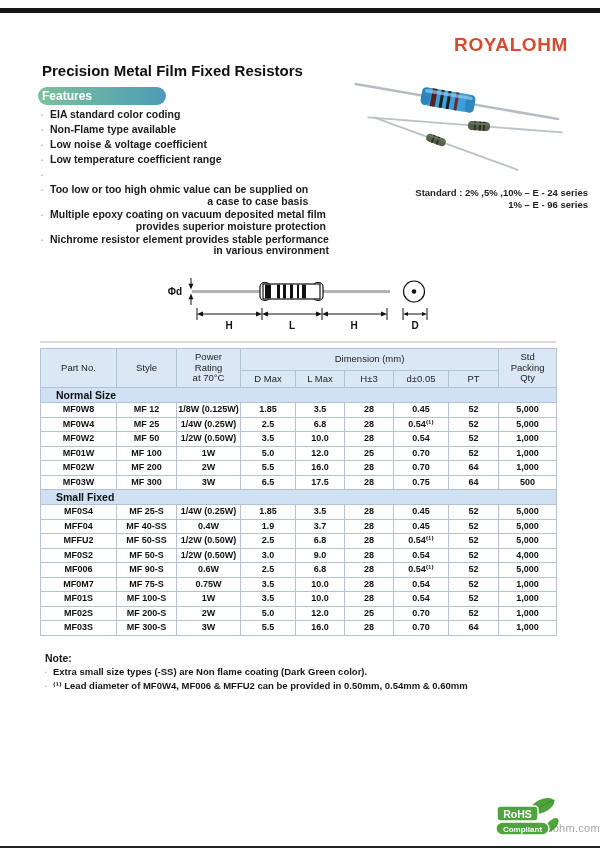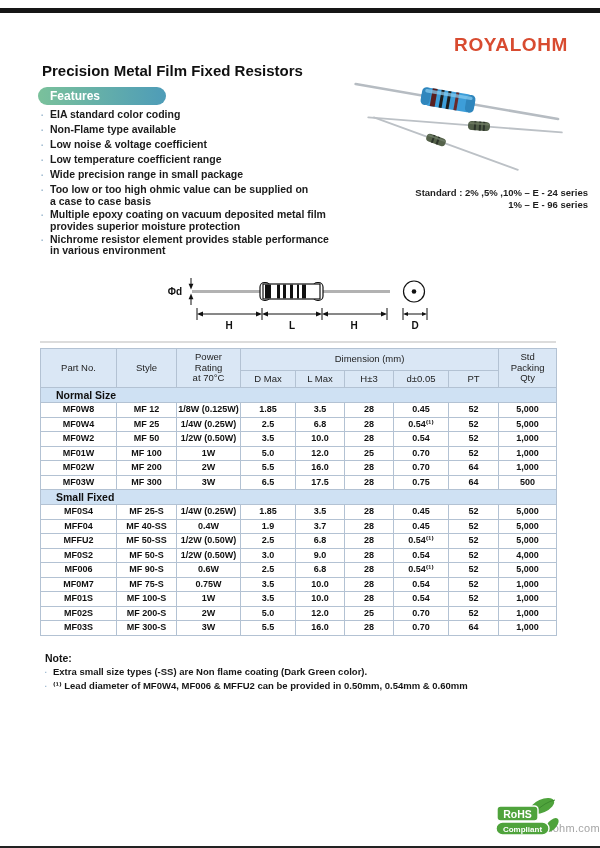--- a/index.html
+++ b/index.html
@@ -8,28 +8,28 @@
   .top-bar{position:absolute;top:0;left:0;width:600px;height:5px;background:#161616;}
   .bottom-bar{position:absolute;top:838px;left:0;width:600px;height:4px;background:#222;}
 
   .logo{position:absolute;top:26px;right:32px;font-size:19px;font-weight:bold;
         color:#d84b30;letter-spacing:0.6px;}
 
   .title{position:absolute;top:54px;left:42px;font-size:15px;font-weight:bold;color:#101010;}
 
   .features-pill{position:absolute;top:79px;left:38px;width:128px;height:18px;border-radius:10px;
         background:linear-gradient(90deg,#7ac19b,#4e9cb8);color:#fff;font-size:12px;
-        font-weight:bold;line-height:18px;padding-left:12px;box-sizing:border-box;}
+        font-weight:bold;line-height:18px;padding-left:4px;box-sizing:border-box;}
 
   .features-list{position:absolute;top:101px;left:41px;width:315px;list-style:none;margin:0;padding:0;}
   .features-list li{display:flex;font-size:10.5px;font-weight:600;color:#1b1b1b;
         line-height:11.6px;margin-bottom:1.5px;}
   .features-list .bullet{flex:0 0 9px;}
   .features-list .bullet::before{content:"▪";font-size:6px;color:#a2bdd2;position:relative;top:-1px;}
-  .feat-text{white-space:pre-line;}
+  .feat-text{white-space:pre-line;text-align:right;}
 
   .photo-svg{position:absolute;top:70px;left:333px;}
 
   .standard{position:absolute;top:179px;left:385px;width:203px;text-align:right;
         font-size:9.5px;font-weight:bold;color:#1e1e1e;line-height:12px;}
 
   .diagram-svg{position:absolute;top:267px;left:155px;}
   .dim-label{font-size:10px;font-weight:bold;fill:#111;}
 
   .table-shadow{position:absolute;top:333px;left:40px;width:516px;height:2px;background:#dcdcdc;}
@@ -85,21 +85,20 @@
       <li>
         <span class="bullet"></span>
         <span class="feat-text">Low noise &amp; voltage coefficient</span>
       </li>
       <li>
         <span class="bullet"></span>
         <span class="feat-text">Low temperature coefficient range</span>
       </li>
       <li>
         <span class="bullet"></span>
-        <span class="feat-text">Wide precision range in small package</span>
       </li>
       <li>
         <span class="bullet"></span>
         <span class="feat-text">Too low or too high ohmic value can be supplied on
  a case to case basis</span>
       </li>
       <li>
         <span class="bullet"></span>
         <span class="feat-text">Multiple epoxy coating on vacuum deposited metal film
 provides superior moisture protection</span>

